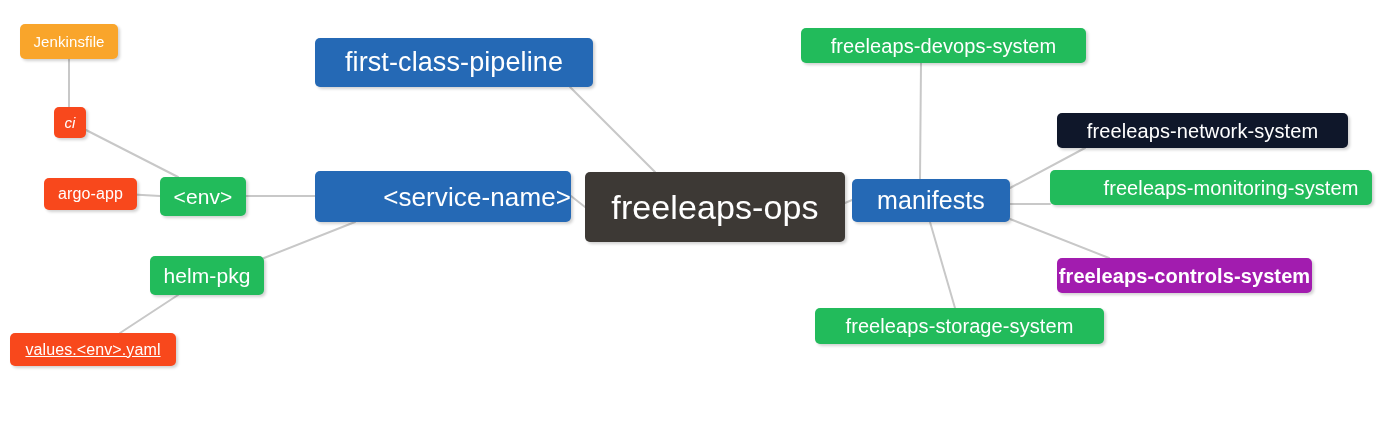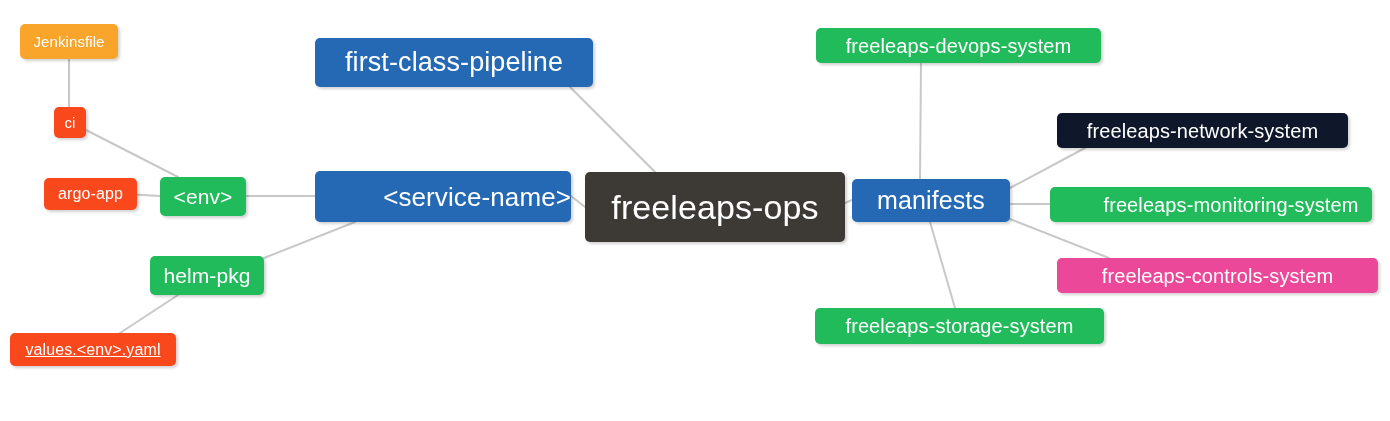--- a/index.html
+++ b/index.html
@@ -78,38 +78,38 @@
       </div>
       <div class="node" style="left: 160px; top: 177px; width: 86px; height: 39px; background: rgb(34, 187, 91); font-size: 21px;">
         <span class="node-label">&lt;env&gt;</span>
       </div>
       <div class="node" style="left: 150px; top: 256px; width: 114px; height: 39px; background: rgb(34, 187, 91); font-size: 21px;">
         <span class="node-label">helm-pkg</span>
       </div>
       <div class="node" style="left: 20px; top: 24px; width: 98px; height: 35px; background: rgb(249, 165, 43); font-size: 15px;">
         <span class="node-label">Jenkinsfile</span>
       </div>
-      <div class="node" style="left: 54px; top: 107px; width: 32px; height: 31px; background: rgb(248, 72, 28); font-size: 15px;">
+      <div class="node" style="left: 54px; top: 107px; width: 32px; height: 31px; background: rgb(248, 72, 28); font-size: 15px; font-style: italic;">
         <span class="node-label">ci</span>
       </div>
       <div class="node" style="left: 44px; top: 178px; width: 93px; height: 32px; background: rgb(248, 72, 28); font-size: 16px;">
         <span class="node-label">argo-app</span>
       </div>
       <div class="node" style="left: 10px; top: 333px; width: 166px; height: 33px; background: rgb(248, 72, 28); font-size: 16px; text-decoration: underline;">
         <span class="node-label">values.&lt;env&gt;.yaml</span>
       </div>
-      <div class="node" style="left: 801px; top: 28px; width: 285px; height: 35px; background: rgb(34, 187, 91); font-size: 20px; margin-left: 15px;">
+      <div class="node" style="left: 801px; top: 28px; width: 285px; height: 35px; background: rgb(34, 187, 91); font-size: 20px;">
         <span class="node-label">freeleaps-devops-system</span>
       </div>
       <div class="node" style="left: 1057px; top: 113px; width: 291px; height: 35px; background: #0f172a; font-size: 20px;">
         <span class="node-label">freeleaps-network-system</span>
       </div>
-      <div class="node" style="left: 1050px; top: 187px; width: 322px; height: 35px; background: rgb(34, 187, 91); font-size: 20px; padding-left: 40px;">
+      <div class="node" style="left: 1050px; top: 170px; width: 322px; height: 35px; background: rgb(34, 187, 91); font-size: 20px; padding-left: 40px;">
         <span class="node-label">freeleaps-monitoring-system</span>
       </div>
-      <div class="node" style="left: 1057px; top: 258px; width: 321px; height: 35px; background: #ec4899; font-size: 20px;">
+      <div class="node" style="left: 1057px; top: 258px; width: 255px; height: 35px; background: #a21caf; font-size: 20px; font-weight: bold;">
         <span class="node-label">freeleaps-controls-system</span>
       </div>
       <div class="node" style="left: 815px; top: 308px; width: 289px; height: 36px; background: rgb(34, 187, 91); font-size: 20px;">
         <span class="node-label">freeleaps-storage-system</span>
       </div>
     </div>
 </div>
 
 </body></html>

